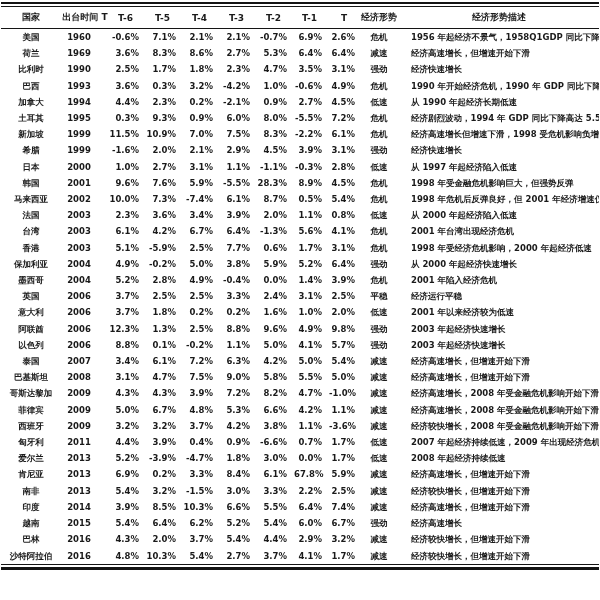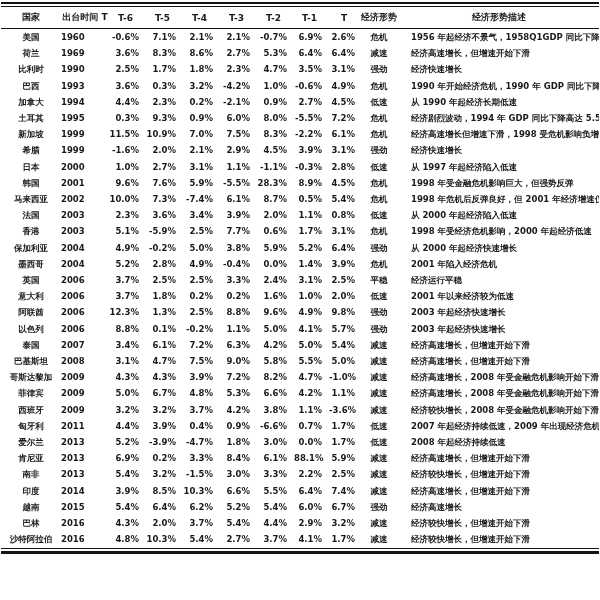--- a/index.html
+++ b/index.html
@@ -48,21 +48,21 @@
     font-weight: bold;
     height: 16.2px;
     line-height: 16.2px;
     padding: 0;
     vertical-align: middle;
     white-space: nowrap;
     overflow: hidden;
   }
   
   .c-country  { text-align: center; }
-  .c-year     { text-align: left; padding-right: 12px !important; }
+  .c-year     { text-align: center; padding-right: 12px !important; }
   .c-num      { text-align: right; padding-right: 7px !important; }
   .c-t        { text-align: right; padding-right: 4px !important; }
   .c-sit      { text-align: center; }
   .c-desc     { text-align: left; padding-left: 12px !important; }
   th.c-year   { text-align: center; padding-right: 0 !important; }
   th.c-num    { text-align: center; padding-right: 4px !important; }
   th.c-t      { text-align: center; padding-right: 0 !important; }
   th.c-desc   { text-align: center; padding-left: 0 !important; }
 </style>
 </head>
@@ -250,20 +250,33 @@
           <td class="c-num">3.6%</td>
           <td class="c-num">3.4%</td>
           <td class="c-num">3.9%</td>
           <td class="c-num">2.0%</td>
           <td class="c-num">1.1%</td>
           <td class="c-t">0.8%</td>
           <td class="c-sit">低速</td>
           <td class="c-desc">从 2000 年起经济陷入低速</td>
         </tr>
         <tr>
+          <td class="c-country">台湾</td>
+          <td class="c-year">2003</td>
+          <td class="c-num">6.1%</td>
+          <td class="c-num">4.2%</td>
+          <td class="c-num">6.7%</td>
+          <td class="c-num">6.4%</td>
+          <td class="c-num">-1.3%</td>
+          <td class="c-num">5.6%</td>
+          <td class="c-t">4.1%</td>
+          <td class="c-sit">危机</td>
+          <td class="c-desc">2001 年台湾出现经济危机</td>
+        </tr>
+        <tr>
           <td class="c-country">香港</td>
           <td class="c-year">2003</td>
           <td class="c-num">5.1%</td>
           <td class="c-num">-5.9%</td>
           <td class="c-num">2.5%</td>
           <td class="c-num">7.7%</td>
           <td class="c-num">0.6%</td>
           <td class="c-num">1.7%</td>
           <td class="c-t">3.1%</td>
           <td class="c-sit">危机</td>
@@ -439,21 +452,21 @@
           <td class="c-desc">2008 年起经济持续低速</td>
         </tr>
         <tr>
           <td class="c-country">肯尼亚</td>
           <td class="c-year">2013</td>
           <td class="c-num">6.9%</td>
           <td class="c-num">0.2%</td>
           <td class="c-num">3.3%</td>
           <td class="c-num">8.4%</td>
           <td class="c-num">6.1%</td>
-          <td class="c-num">88.1%</td>
+          <td class="c-num">67.8%</td>
           <td class="c-t">5.9%</td>
           <td class="c-sit">减速</td>
           <td class="c-desc">经济高速增长，但增速开始下滑</td>
         </tr>
         <tr>
           <td class="c-country">南非</td>
           <td class="c-year">2013</td>
           <td class="c-num">5.4%</td>
           <td class="c-num">3.2%</td>
           <td class="c-num">-1.5%</td>

